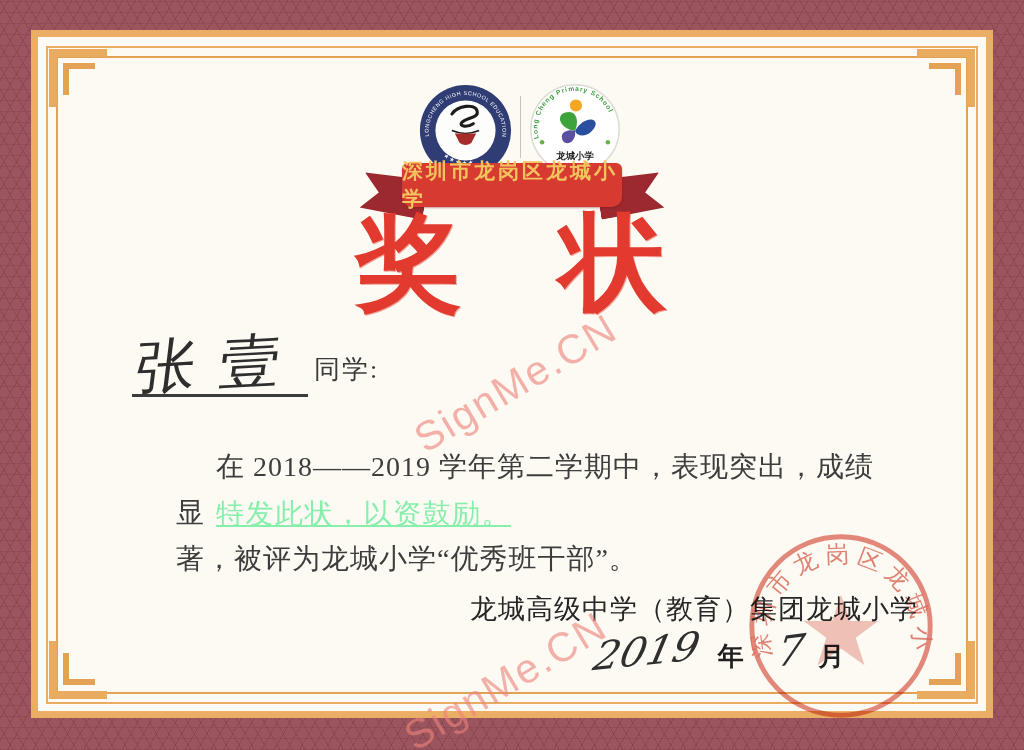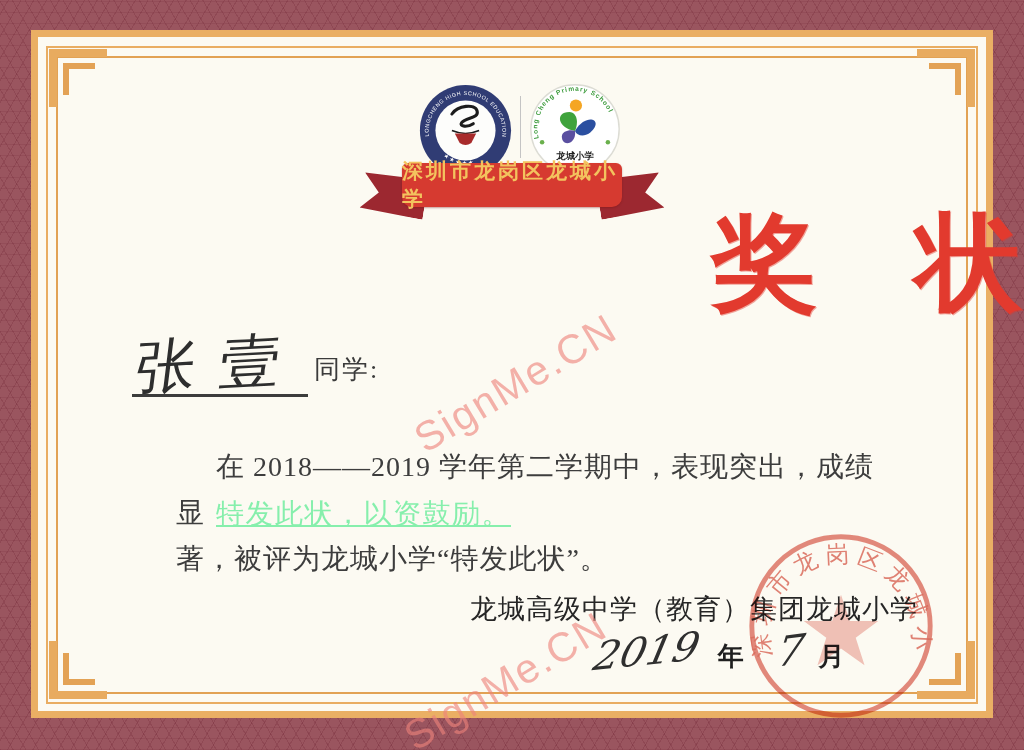--- a/index.html
+++ b/index.html
@@ -48,21 +48,21 @@
       background:#d63a30; border-radius:6px 6px 10px 10px;
       display:flex; align-items:center; justify-content:center;
       box-shadow:0 1px 2px rgba(120,20,20,.4);
   }
   .banner .band span{
       color:#f3c35e; font-size:21px; font-weight:bold; letter-spacing:3px;
       font-family:"Liberation Sans", sans-serif;
   }
   
   .title{
-      position:absolute; top:208px; left:0; width:100%; text-align:right;
+      position:absolute; top:208px; left:0; width:100%; text-align:center;
       font-size:106px; font-weight:bold; color:#e23a2e; word-spacing:68px;
       letter-spacing:2px; line-height:1.05;
       text-shadow:1px 1px 0 rgba(226,58,46,.45);
   }
   
   .name{
       position:absolute; top:324px; left:130px; width:180px; text-align:center;
       font-size:60px; color:#2e2e2e; transform:skewX(-10deg) rotate(-3deg);
       letter-spacing:24px; white-space:nowrap;
   }
@@ -159,21 +159,21 @@
 </div>
 
 <div class="title">奖 状</div>
 
 <div class="name">张壹</div>
 <div class="name-underline"></div>
 <div class="tongxue">同学:</div>
 
 <div class="bodytext">
   <div class="indent">在 2018——2019 学年第二学期中，表现突出，成绩显</div>
-  <div>著，被评为龙城小学“特发此状”。</div>
+  <div>著，被评为龙城小学“优秀班干部”。</div>
 </div>
 <div class="closing">特发此状，以资鼓励。</div>
 
 <div class="issuer">龙城高级中学（教育）集团龙城小学</div>
 <div class="dateline">
   <span class="hand hand-year">2019</span>
   <span class="date-label year-label">年</span>
   <span class="hand hand-month">7</span>
   <span class="date-label month-label">月</span>
 </div>

